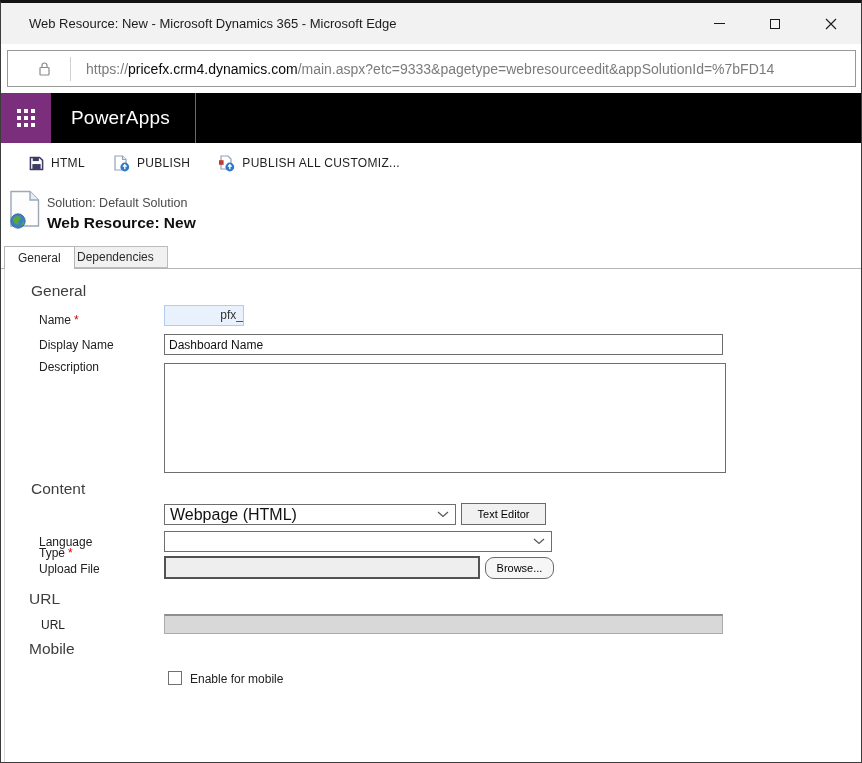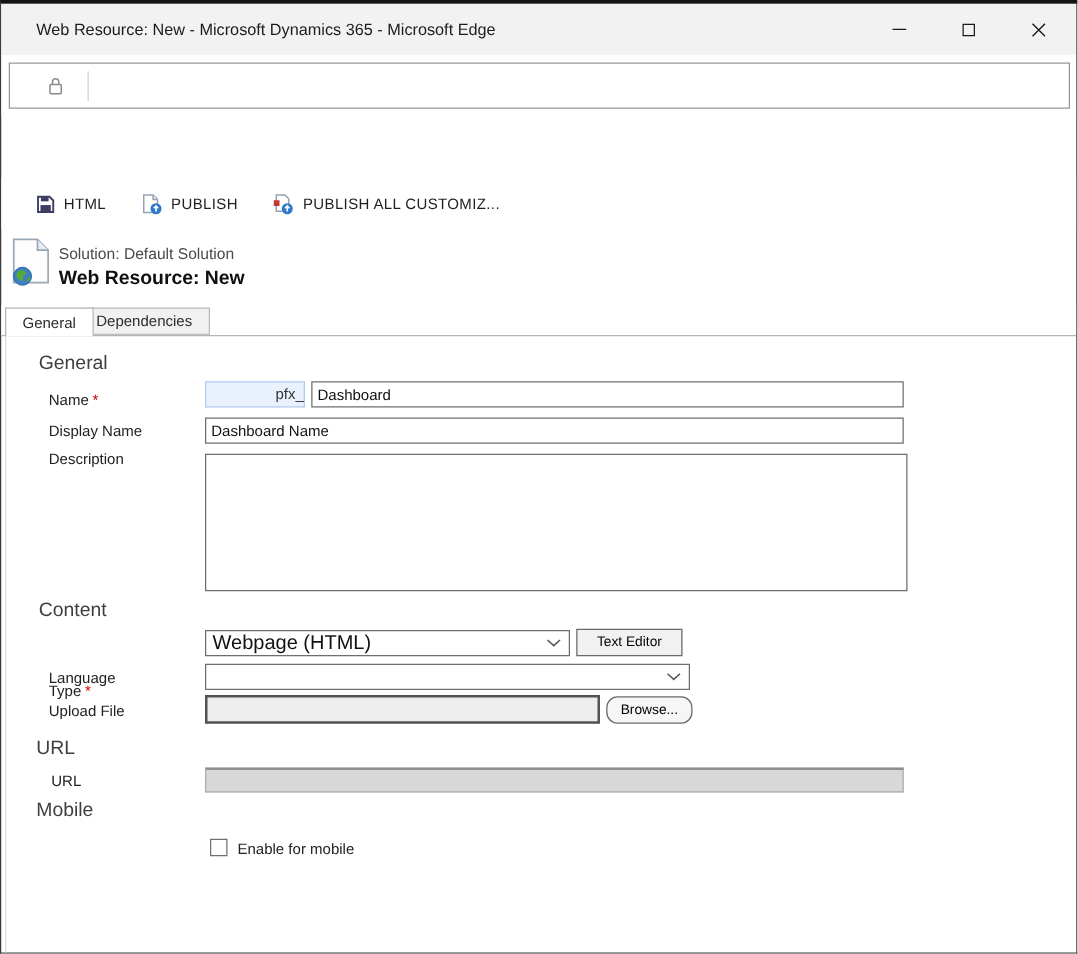--- a/index.html
+++ b/index.html
@@ -115,23 +115,43 @@
 
   <div class="addressrow">
     <div class="addressbox">
       <span class="lockwrap">
         <svg width="13" height="16" viewBox="0 0 13 16">
           <rect x="2" y="6.5" width="9" height="7.5" rx="0.8" fill="none" stroke="#8a8a8a" stroke-width="1.2"></rect>
           <path d="M4 6.5 V4.5 a2.5 2.5 0 0 1 5 0 V6.5" fill="none" stroke="#8a8a8a" stroke-width="1.2"></path>
         </svg>
       </span>
       <span class="addr-divider"></span>
+      <span class="urltext">
+        <span class="url-scheme">https://</span><span class="url-domain">pricefx.crm4.dynamics.com</span><span class="url-path">/main.aspx?etc=9333&amp;pagetype=webresourceedit&amp;appSolutionId=%7bFD14</span>
+      </span>
     </div>
   </div>
 
+  <div class="appbar">
+    <button class="waffle">
+      <svg width="18" height="18" viewBox="0 0 18 18" fill="#fff">
+        <rect x="0" y="0" width="4" height="4"></rect>
+          <rect x="7" y="0" width="4" height="4"></rect>
+          <rect x="14" y="0" width="4" height="4"></rect>
+        <rect x="0" y="7" width="4" height="4"></rect>
+          <rect x="7" y="7" width="4" height="4"></rect>
+          <rect x="14" y="7" width="4" height="4"></rect>
+        <rect x="0" y="14" width="4" height="4"></rect>
+          <rect x="7" y="14" width="4" height="4"></rect>
+          <rect x="14" y="14" width="4" height="4"></rect>
+      </svg>
+    </button>
+    <span class="brand">PowerApps</span>
+    <span class="appbar-divider"></span>
+  </div>
 
   <div class="cmdbar">
     <button class="cmd">
       <svg width="15" height="15" viewBox="0 0 16 16">
         <path d="M1.5 1.5 h9.8 l3.2 3.2 v9.8 h-13 z" fill="none" stroke="#3c3c64" stroke-width="1.6"></path>
         <rect x="4" y="1.8" width="6.5" height="3.6" fill="#3c3c64"></rect>
         <rect x="3.6" y="8.6" width="8.8" height="5.6" fill="#3c3c64"></rect>
       </svg>
       <span>HTML</span>
     </button>
@@ -170,21 +190,20 @@
     <div class="tab tab-idle">Dependencies</div>
   </div>
   <div class="content-edge"></div>
 
   <div class="sec" style="left:30px; top:279px;">General</div>
 
   <div class="lbl" style="left:38px; top:310px;">
     <span>Name</span><span class="req">*</span>
   </div>
   <div class="pfx">pfx_</div>
-  <input class="fld" style="left: 248px; top: 302px; width: 474px; height: 21px;" value="Dashboard">
 
   <div class="lbl" style="left:38px; top:335px;">Display Name</div>
   <input class="fld" style="left: 163px; top: 331px; width: 559px; height: 21px;" value="Dashboard Name">
 
   <div class="lbl" style="left:38px; top:357px;">Description</div>
   <textarea class="fld" style="left: 163px; top: 360px; width: 562px; height: 110px;"></textarea>
 
   <div class="sec" style="left:30px; top:477px;">Content</div>
 
   <div class="lbl" style="left:38px; top:507px;margin-top:36px;">

